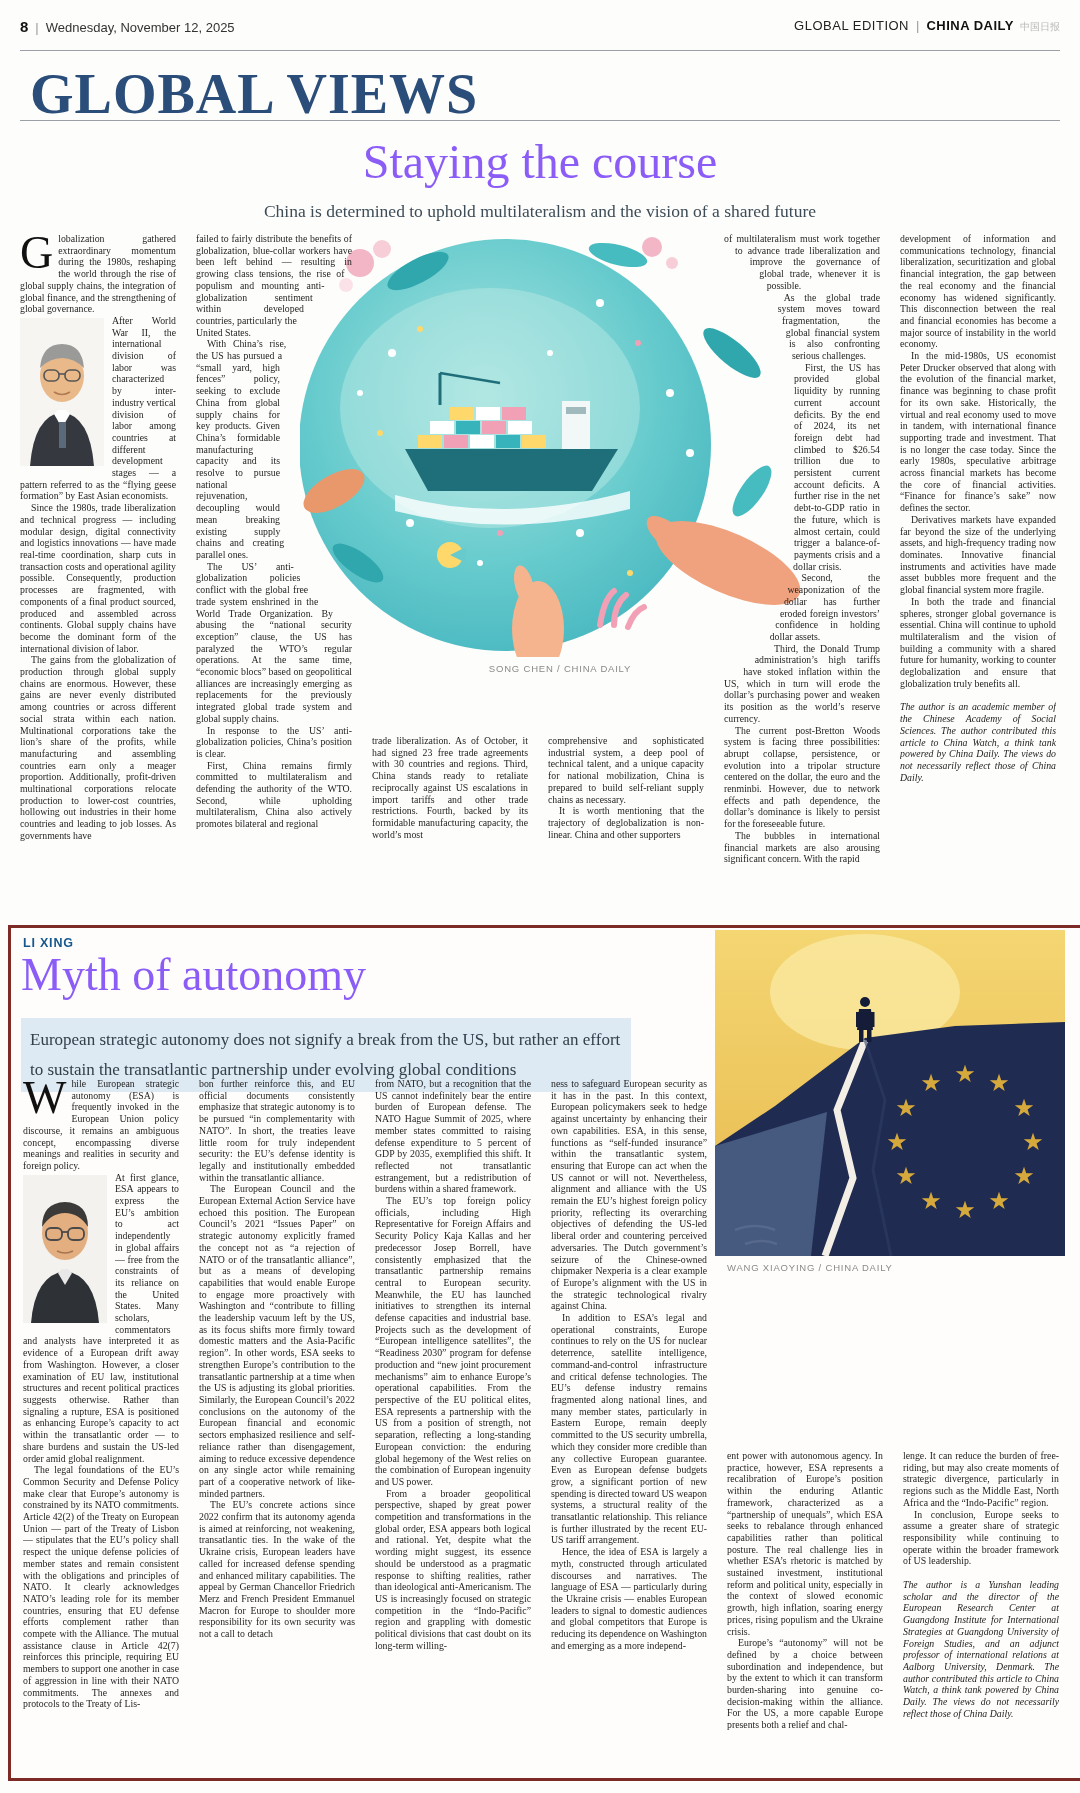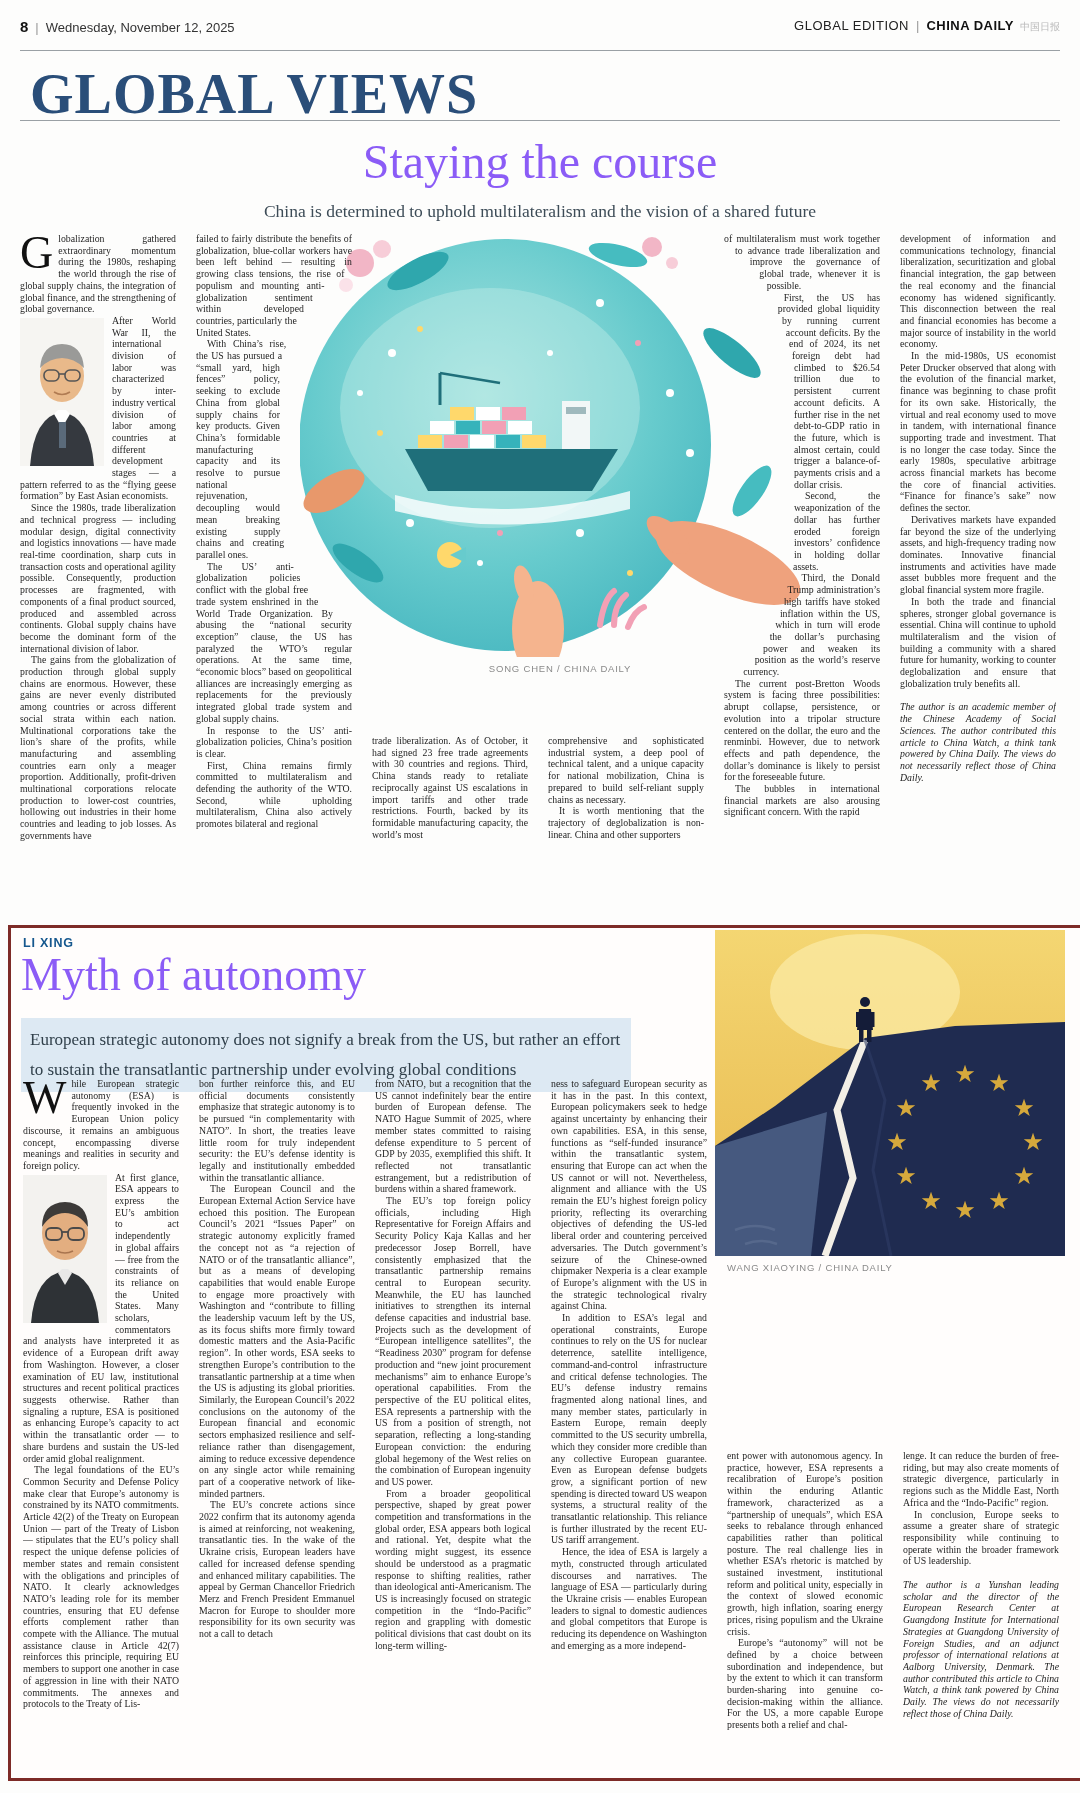--- a/index.html
+++ b/index.html
@@ -190,20 +190,21 @@
         <p>trade liberalization. As of October, it had signed 23 free trade agreements with 30 countries and regions. Third, China stands ready to retaliate reciprocally against US escalations in import tariffs and other trade restrictions. Fourth, backed by its formidable manufacturing capacity, the world’s most</p>
       </div>
     <div class="col c3 pad-top">
         <p>comprehensive and sophisticated industrial system, a deep pool of technical talent, and a unique capacity for national mobilization, China is prepared to build self-reliant supply chains as necessary.</p>
         <p>It is worth mentioning that the trajectory of deglobalization is non-linear. China and other supporters</p>
       </div>
 
     <div class="col c4">
       <div class="cut-left"></div>
     <p>of multilateralism must work together to advance trade liberalization and improve the governance of global trade, whenever it is possible.</p>
+        <p>As the global trade system moves toward fragmentation, the global financial system is also confronting serious challenges.</p>
         <p>First, the US has provided global liquidity by running current account deficits. By the end of 2024, its net foreign debt had climbed to $26.54 trillion due to persistent current account deficits. A further rise in the net debt-to-GDP ratio in the future, which is almost certain, could trigger a balance-of-payments crisis and a dollar crisis.</p>
         <p>Second, the weaponization of the dollar has further eroded foreign investors’ confidence in holding dollar assets.</p>
         <p>Third, the Donald Trump administration’s high tariffs have stoked inflation within the US, which in turn will erode the dollar’s purchasing power and weaken its position as the world’s reserve currency.</p>
         <p>The current post-Bretton Woods system is facing three possibilities: abrupt collapse, persistence, or evolution into a tripolar structure centered on the dollar, the euro and the renminbi. However, due to network effects and path dependence, the dollar’s dominance is likely to persist for the foreseeable future.</p>
         <p>The bubbles in international financial markets are also arousing significant concern. With the rapid</p>
       </div>
 
     <div class="col c5">
       <p>development of information and communications technology, financial liberalization, securitization and global financial integration, the gap between the real economy and the financial economy has widened significantly. This disconnection between the real and financial economies has become a major source of instability in the world economy.</p>
         <p>In the mid-1980s, US economist Peter Drucker observed that along with the evolution of the financial market, finance was beginning to chase profit for its own sake. Historically, the virtual and real economy used to move in tandem, with international finance supporting trade and investment. That is no longer the case today. Since the early 1980s, speculative arbitrage across financial markets has become the core of financial activities. “Finance for finance’s sake” now defines the sector.</p>

